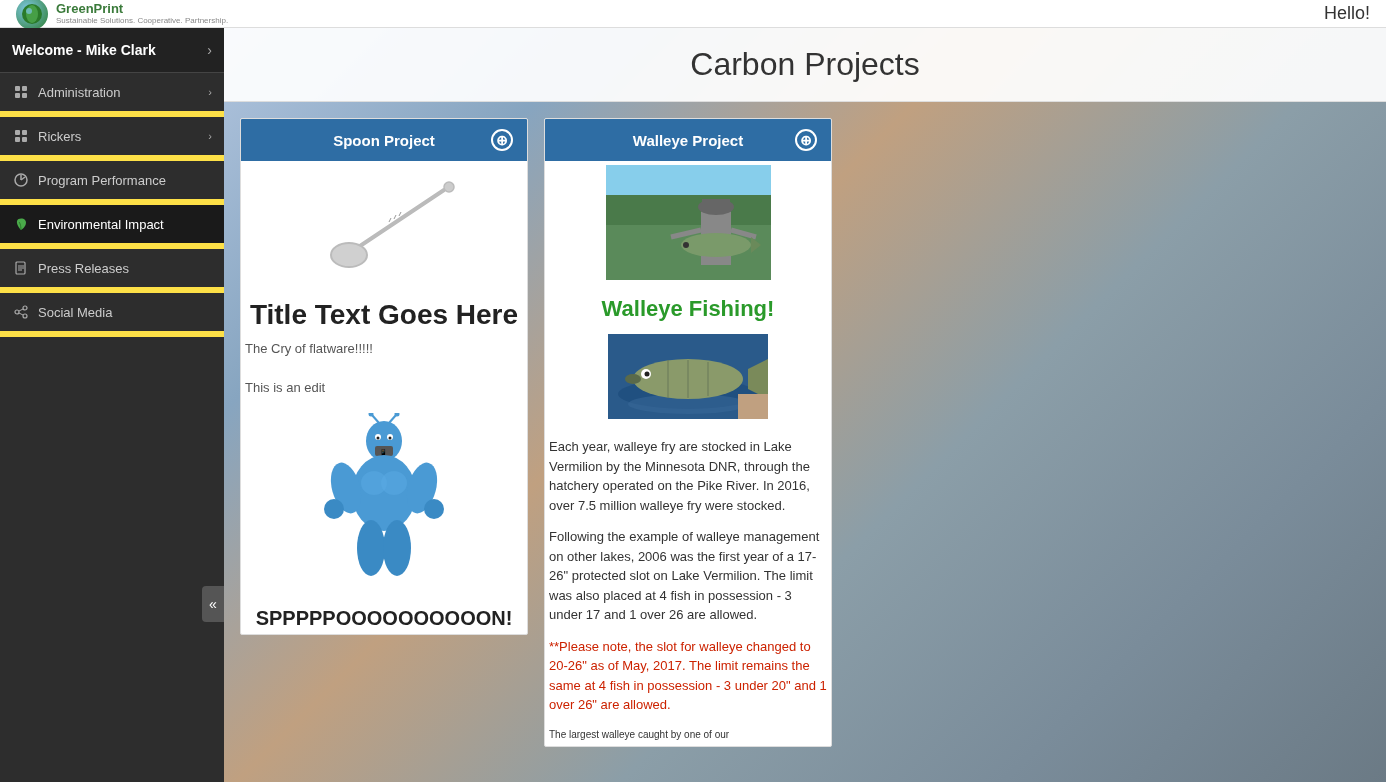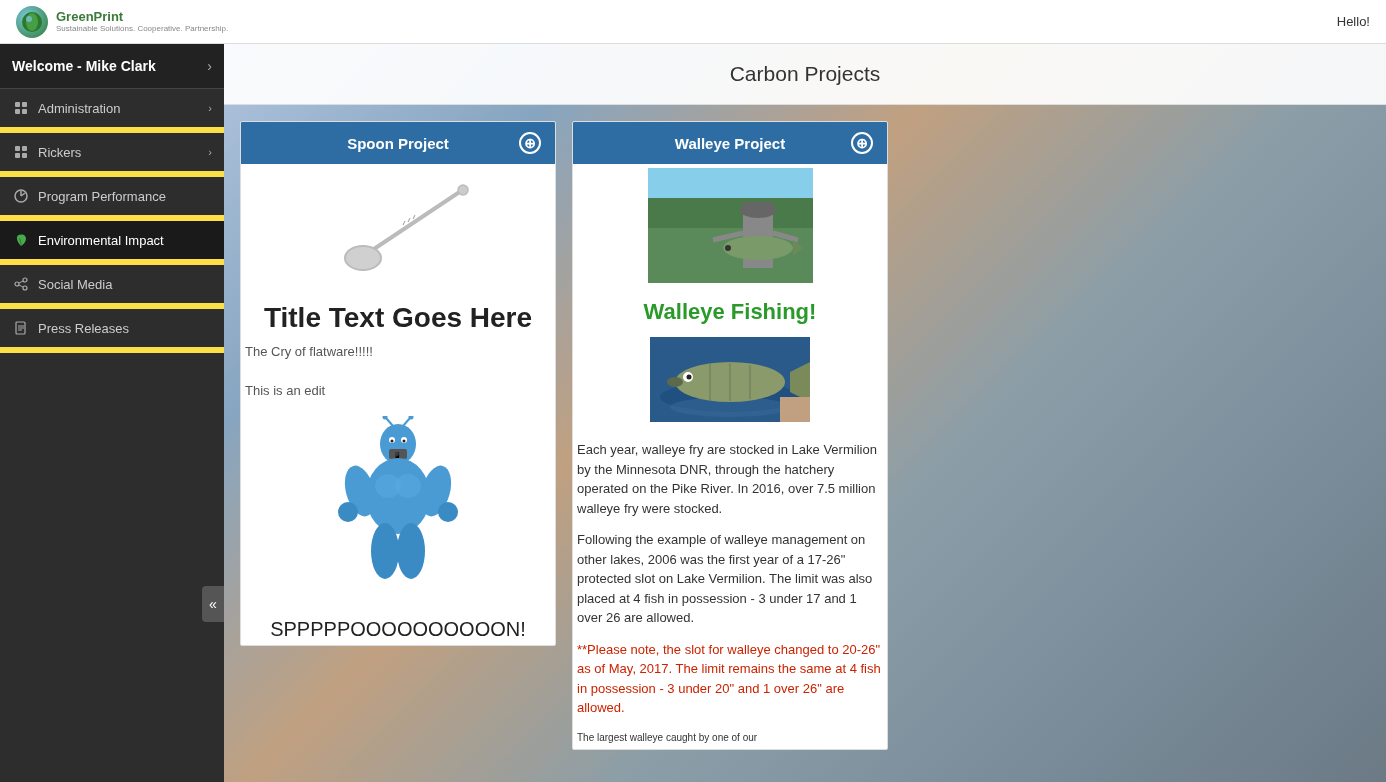--- a/index.html
+++ b/index.html
@@ -1,20 +1,20 @@
 <!DOCTYPE html>
 <html><head>
   <meta charset="utf-8">
   <style>
     * { margin: 0; padding: 0; box-sizing: border-box; }
     body { font-family: Arial, sans-serif; background: #fff; display: flex; flex-direction: column; height: 782px; overflow: hidden; }
 
     
     #topbar {
-      height: 44px;
+      height: 28px;
       background: #fff;
       border-bottom: 1px solid #ddd;
       display: flex;
       align-items: center;
       padding: 0 16px;
       justify-content: space-between;
       flex-shrink: 0;
     }
     #topbar .logo {
       display: flex;
@@ -23,21 +23,21 @@
     }
     .logo-circle {
       width: 32px; height: 32px;
       border-radius: 50%;
       background: radial-gradient(circle at 35% 35%, #7ec8e3, #2a7a2a);
       display: flex; align-items: center; justify-content: center;
       font-size: 10px; color: #fff; font-weight: bold;
     }
     .logo-text { font-size: 13px; color: #3a7a3a; font-weight: bold; line-height: 1.1; }
     .logo-subtext { font-size: 8px; color: #888; }
-    .topbar-hello { font-size: 13px; color: #333; }
+    .topbar-hello { font-size: 18px; color: #333; }
 
     
     #main-layout {
       display: flex;
       flex: 1;
       overflow: hidden;
     }
 
     
     #sidebar {
@@ -122,41 +122,41 @@
     
     #page-header {
       position: relative;
       z-index: 2;
       background: rgba(255,255,255,0.92);
       text-align: center;
       padding: 18px;
       border-bottom: 1px solid #ddd;
     }
     #page-header h1 {
-      font-size: 21px;
+      font-size: 32px;
       color: #333;
       font-weight: normal;
     }
 
     
     #cards-container {
       position: relative;
       z-index: 2;
       display: flex;
       gap: 0;
       padding: 16px;
       align-items: flex-start;
     }
 
     
     .card {
       background: #fff;
       border: 1px solid #ddd;
       border-radius: 2px;
-      width: 316px;
+      width: 288px;
       flex-shrink: 0;
       overflow: hidden;
       margin-right: 16px;
     }
 
     .card-header {
       background: #2e6da4;
       color: #fff;
       text-align: center;
       padding: 10px 14px;
@@ -196,23 +196,23 @@
     .spoon-edit { font-size: 13px; color: #555; margin-bottom: 10px; }
 
     .spoon-cartoon {
       text-align: center;
       padding: 8px 0;
     }
 
     .spoon-shout {
       text-align: center;
       font-size: 20px;
-      font-weight: normal;
+      font-weight: bold;
       color: #222;
-      margin-top: 20px;
+      margin-top: 12px;
     }
 
     
     .walleye-img-top {
       text-align: center;
       margin-bottom: 12px;
     }
 
     .walleye-title {
       font-size: 22px;
@@ -319,52 +319,52 @@
 
     <div class="sidebar-item active">
       <div class="sidebar-item-left">
         <div class="sidebar-icon">
           <svg width="14" height="14" viewBox="0 0 14 14" fill="none">
             <path d="M7 13 C7 13 2 8 3 4 C4 1 9 1 11 3 C13 5 12 10 7 13Z" fill="#4aaa4a"></path>
             <path d="M7 13 C7 13 7 7 5 5" stroke="#2a7a2a" stroke-width="1"></path>
           </svg>
         </div>
         <span class="sidebar-label">Environmental Impact</span>
+      </div>
+    </div>
+
+    <div class="sidebar-item">
+      <div class="sidebar-item-left">
+        <div class="sidebar-icon">
+          <svg width="14" height="14" viewBox="0 0 14 14" fill="none">
+            <rect x="2" y="1" width="9" height="12" rx="1" stroke="#aaa" stroke-width="1.2" fill="none"></rect>
+            <line x1="4" y1="5" x2="10" y2="5" stroke="#aaa" stroke-width="1"></line>
+            <line x1="4" y1="7" x2="10" y2="7" stroke="#aaa" stroke-width="1"></line>
+            <line x1="4" y1="9" x2="8" y2="9" stroke="#aaa" stroke-width="1"></line>
+          </svg>
+        </div>
+        <span class="sidebar-label">Press Releases</span>
       </div>
     </div>
 
     <div class="sidebar-item">
       <div class="sidebar-item-left">
         <div class="sidebar-icon">
           <svg width="14" height="14" viewBox="0 0 14 14" fill="none">
             <circle cx="11" cy="3" r="2" stroke="#aaa" stroke-width="1.2" fill="none"></circle>
             <circle cx="3" cy="7" r="2" stroke="#aaa" stroke-width="1.2" fill="none"></circle>
             <circle cx="11" cy="11" r="2" stroke="#aaa" stroke-width="1.2" fill="none"></circle>
             <line x1="5" y1="6" x2="9" y2="4" stroke="#aaa" stroke-width="1"></line>
             <line x1="5" y1="8" x2="9" y2="10" stroke="#aaa" stroke-width="1"></line>
           </svg>
         </div>
         <span class="sidebar-label">Social Media</span>
       </div>
     </div>
 
-    <div class="sidebar-item">
-      <div class="sidebar-item-left">
-        <div class="sidebar-icon">
-          <svg width="14" height="14" viewBox="0 0 14 14" fill="none">
-            <rect x="2" y="1" width="9" height="12" rx="1" stroke="#aaa" stroke-width="1.2" fill="none"></rect>
-            <line x1="4" y1="5" x2="10" y2="5" stroke="#aaa" stroke-width="1"></line>
-            <line x1="4" y1="7" x2="10" y2="7" stroke="#aaa" stroke-width="1"></line>
-            <line x1="4" y1="9" x2="8" y2="9" stroke="#aaa" stroke-width="1"></line>
-          </svg>
-        </div>
-        <span class="sidebar-label">Press Releases</span>
-      </div>
-    </div>
-
     <div class="sidebar-collapse">«</div>
   </div>
 
   <div id="content">
     <div id="bg"></div>
 
     <div id="page-header">
       <h1>Carbon Projects</h1>
     </div>
 

